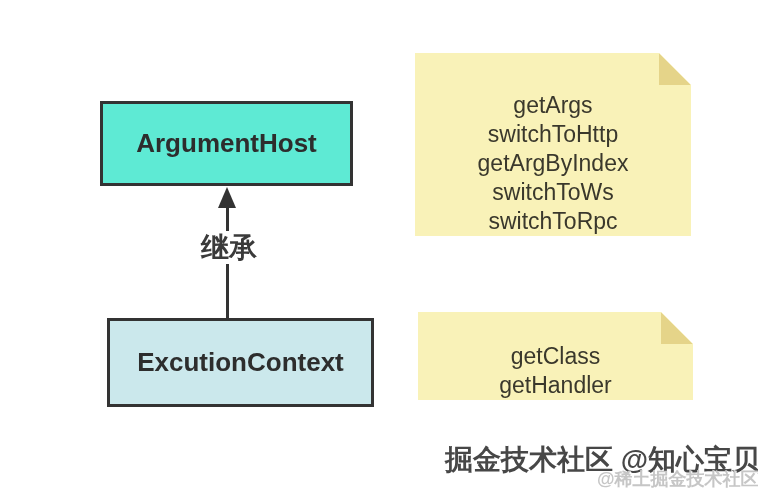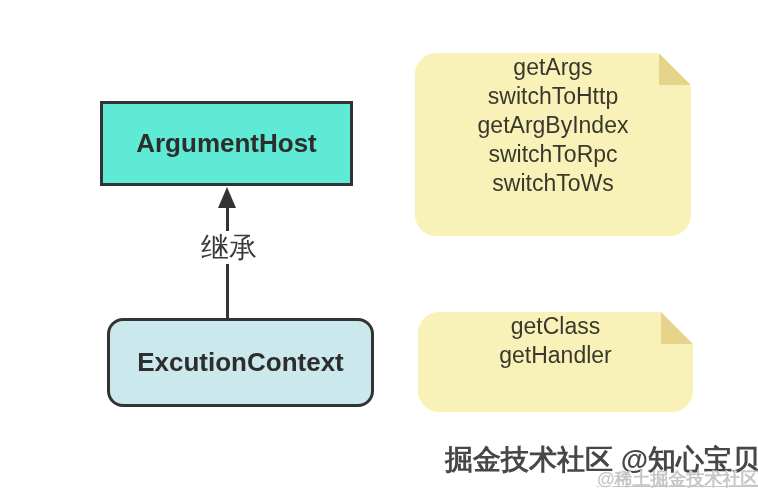--- a/index.html
+++ b/index.html
@@ -18,21 +18,21 @@
     box-sizing: border-box;
     border: 3px solid #333333;
     display: flex;
     align-items: center;
     justify-content: center;
     font-weight: bold;
     font-size: 26px;
     color: #2d2d2d;
   }
   .cls-argument  { left: 100px; top: 101px; width: 253px; height: 85px; background: #5eead4; }
-  .cls-excution  { left: 107px; top: 318px; width: 267px; height: 89px; background: #cbe8ec; border-radius: 16px; }
+  .cls-excution  { left: 107px; top: 318px; width: 267px; height: 89px; background: #cbe8ec; }
 
   
   .arrow-line {
     position: absolute;
     left: 226px; top: 206px;
     width: 3px; height: 112px;
     background: #333333;
   }
   .arrow-head {
     position: absolute;
@@ -44,41 +44,41 @@
   }
   .edge-label {
     position: absolute;
     left: 192px; top: 231px;
     width: 74px;
     text-align: center;
     font-size: 28px;
     line-height: 33px;
     color: #3a3a3a;
     background: #ffffff;
+    font-weight: bold;
   }
 
   
   .note {
     position: absolute;
     background: #f9f2b8;
     clip-path: polygon(0 0, calc(100% - 32px) 0, 100% 32px, 100% 100%, 0 100%);
     display: flex;
-    align-items: flex-start;
+    align-items: flex-end;
     justify-content: center;
-    border-radius: 21px;
   }
   .note .fold {
     position: absolute;
     top: 0; right: 0;
     width: 32px; height: 32px;
     background: #e5d489;
     clip-path: polygon(0 0, 100% 100%, 0 100%);
   }
   .note-top    { left: 415px; top: 53px;  width: 276px; height: 183px; }
-  .note-bottom { left: 418px; top: 312px; width: 275px; height: 100px; }
+  .note-bottom { left: 418px; top: 312px; width: 275px; height: 88px; }
   .note-lines {
     position: relative;
     text-align: center;
     font-size: 23px;
     color: #3a382c;
   }
   .note-lines div { line-height: 29px; }
 
   
   .wm-main {
@@ -91,21 +91,20 @@
     white-space: nowrap;
   }
   .wm-sub {
     position: absolute;
     left: 597px; top: 467px;
     font-size: 18px;
     font-weight: bold;
     color: #c6c6c6;
     text-shadow: 1px 1px 0 #ffffff;
     white-space: nowrap;
-    text-decoration: underline;
   }
 </style>
 </head>
 <body>
 
 <div class="canvas">
 
   <div class="cls cls-argument">
     <span>ArgumentHost</span>
   </div>
@@ -117,22 +116,22 @@
   <div class="cls cls-excution">
     <span>ExcutionContext</span>
   </div>
 
   <div class="note note-top">
     <div class="fold"></div>
     <div class="note-lines">
       <div>getArgs</div>
       <div>switchToHttp</div>
       <div>getArgByIndex</div>
+      <div>switchToWs</div>
       <div>switchToRpc</div>
-      <div>switchToWs</div>
     </div>
   </div>
 
   <div class="note note-bottom">
     <div class="fold"></div>
     <div class="note-lines">
       <div>getClass</div>
       <div>getHandler</div>
     </div>
   </div>

